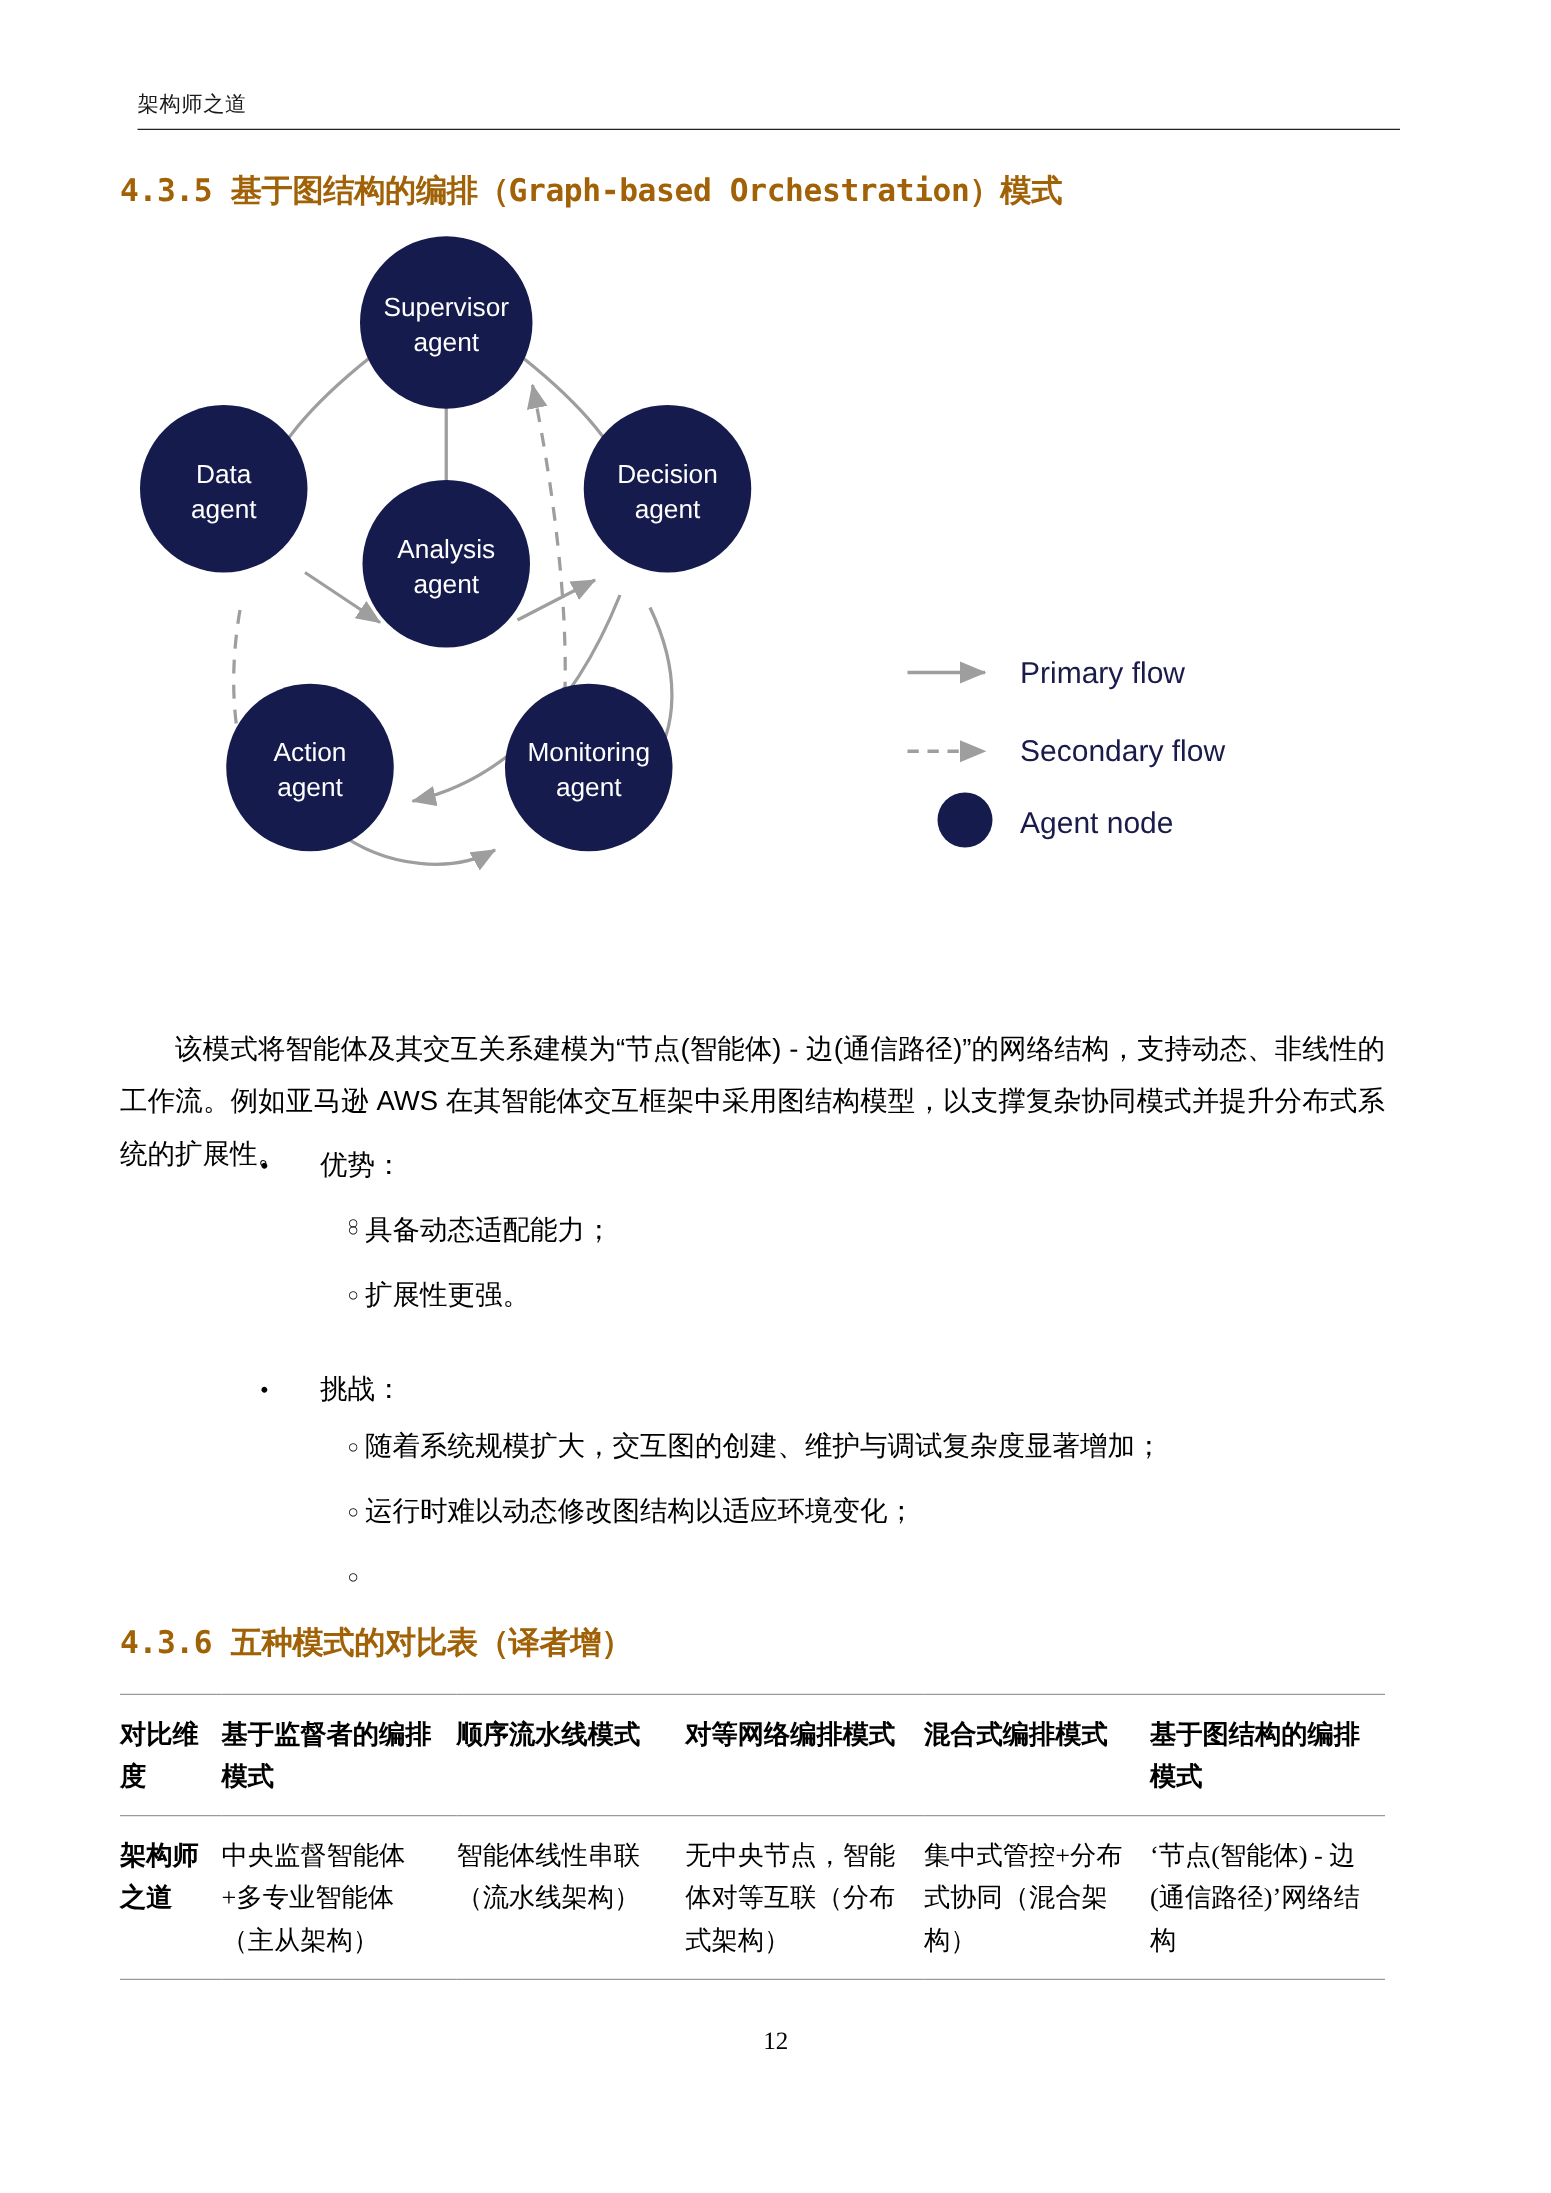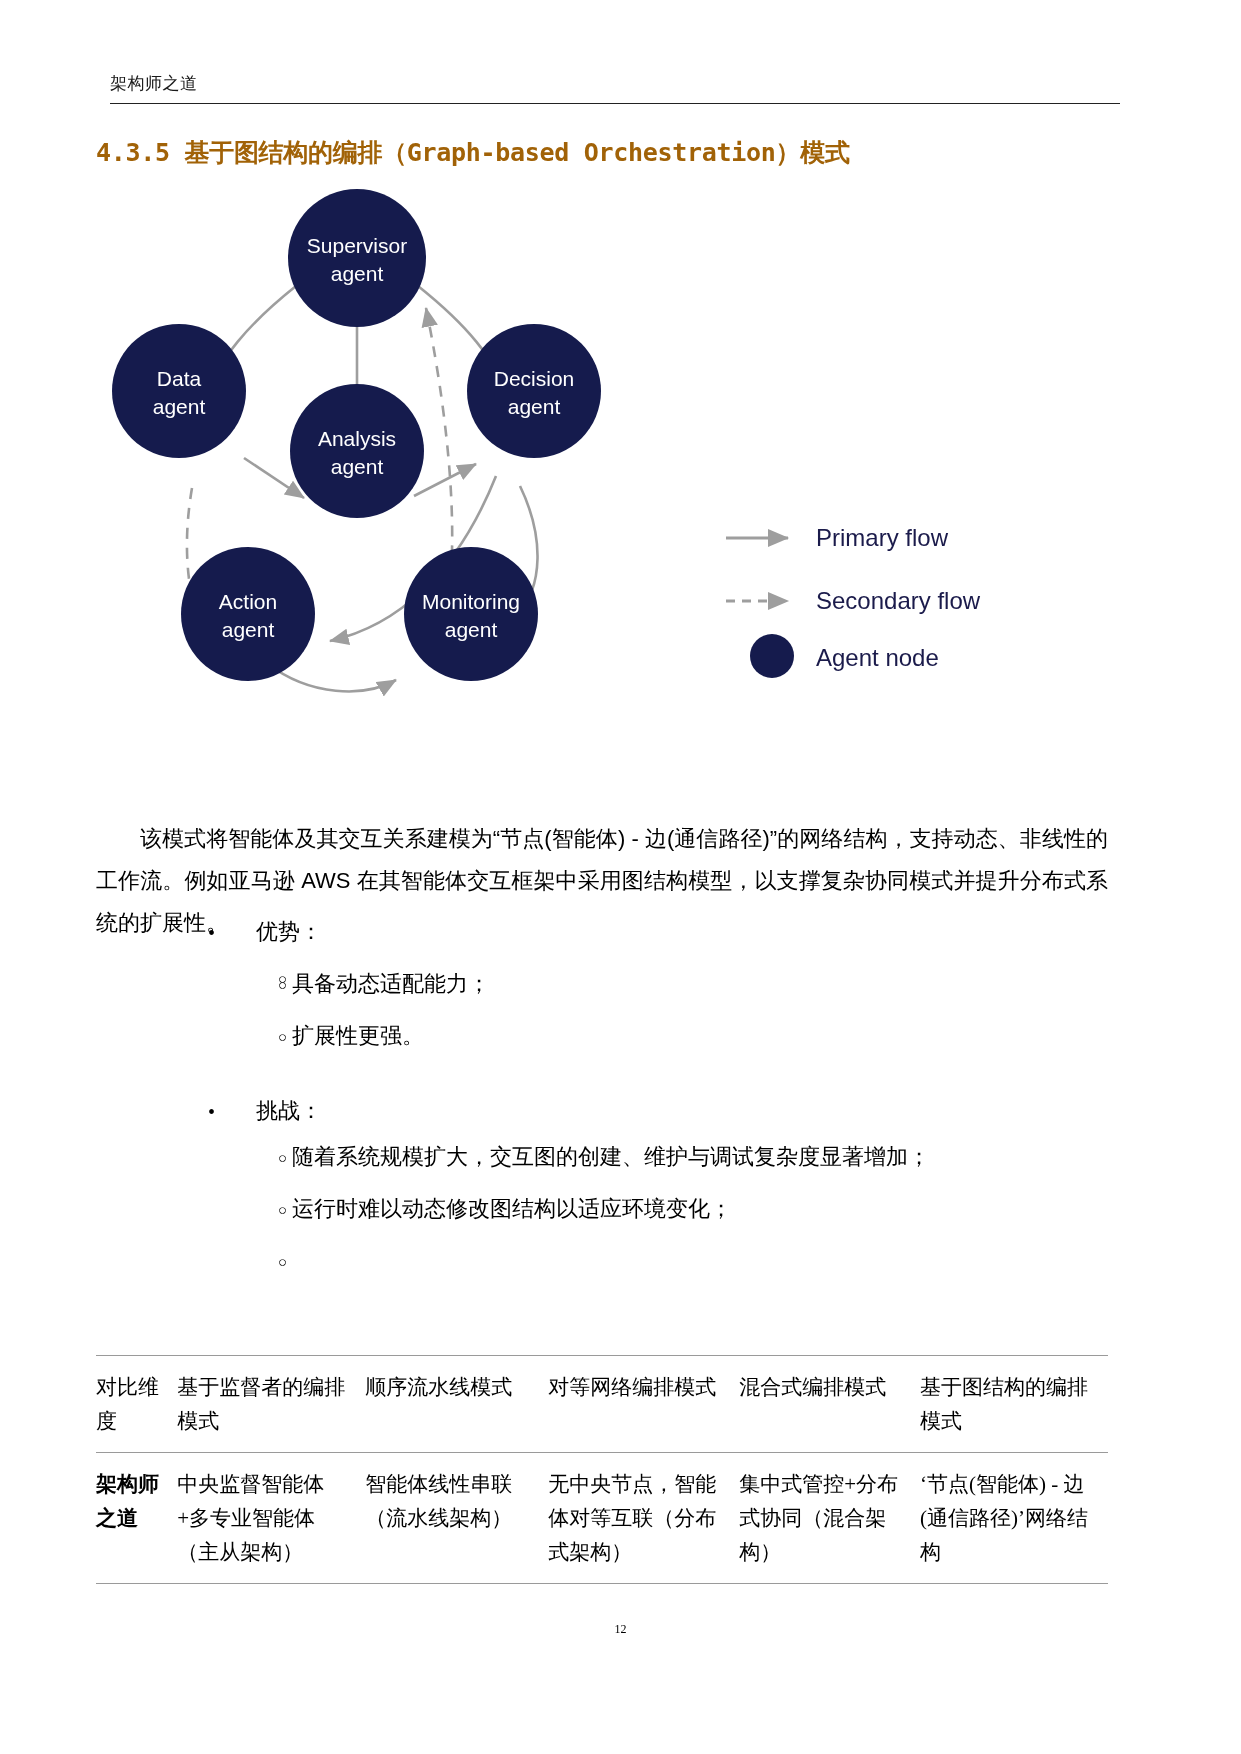--- a/index.html
+++ b/index.html
@@ -138,21 +138,21 @@
     table-layout: fixed;
   }
   table.cmp th, table.cmp td {
     vertical-align: top;
     padding: 14px 10px 14px 0;
     font-size: 21px;
     line-height: 34px;
     text-align: left;
   }
   table.cmp thead th {
-    font-weight: normal;
+    font-weight: bold;
     border-top: 1.4px solid #9a9a9a;
     border-bottom: 1.4px solid #9a9a9a;
   }
   table.cmp tbody td {
     border-bottom: 1.4px solid #9a9a9a;
   }
   .col-dim   { width: 80px; }
   .col-a     { width: 185px; }
   .col-b     { width: 180px; }
   .col-c     { width: 188px; }
@@ -161,21 +161,21 @@
   .cell-justify { text-align: justify; text-align-last: left; }
   .cell-dim { font-weight: bold; text-align: justify; text-align-last: left; }
 
   
   .footer-page-number {
     position: absolute;
     left: 0;
     right: 0;
     top: 1622px;
     text-align: center;
-    font-size: 12px;
+    font-size: 20px;
     font-family: "Liberation Serif", "DejaVu Serif", serif;
   }
 </style>
 </head>
 <body>
 
 <div class="page">
 
   <div class="running-header">
     <div class="running-header-text">架构师之道</div>
@@ -298,20 +298,21 @@
     </div>
     <div class="lvl2">
       <span class="circ">○</span>
       <span>运行时难以动态修改图结构以适应环境变化；</span>
     </div>
     <div class="lvl2">
       <span class="circ">○</span>
     </div>
   </div>
 
+  <div class="h2" id="heading-436">4.3.6 五种模式的对比表（译者增）</div>
 
   <div class="table-wrap">
     <table class="cmp">
       <colgroup>
         <col class="col-dim">
           <col class="col-a">
           <col class="col-b">
           <col class="col-c">
           <col class="col-d">
           <col class="col-e">

